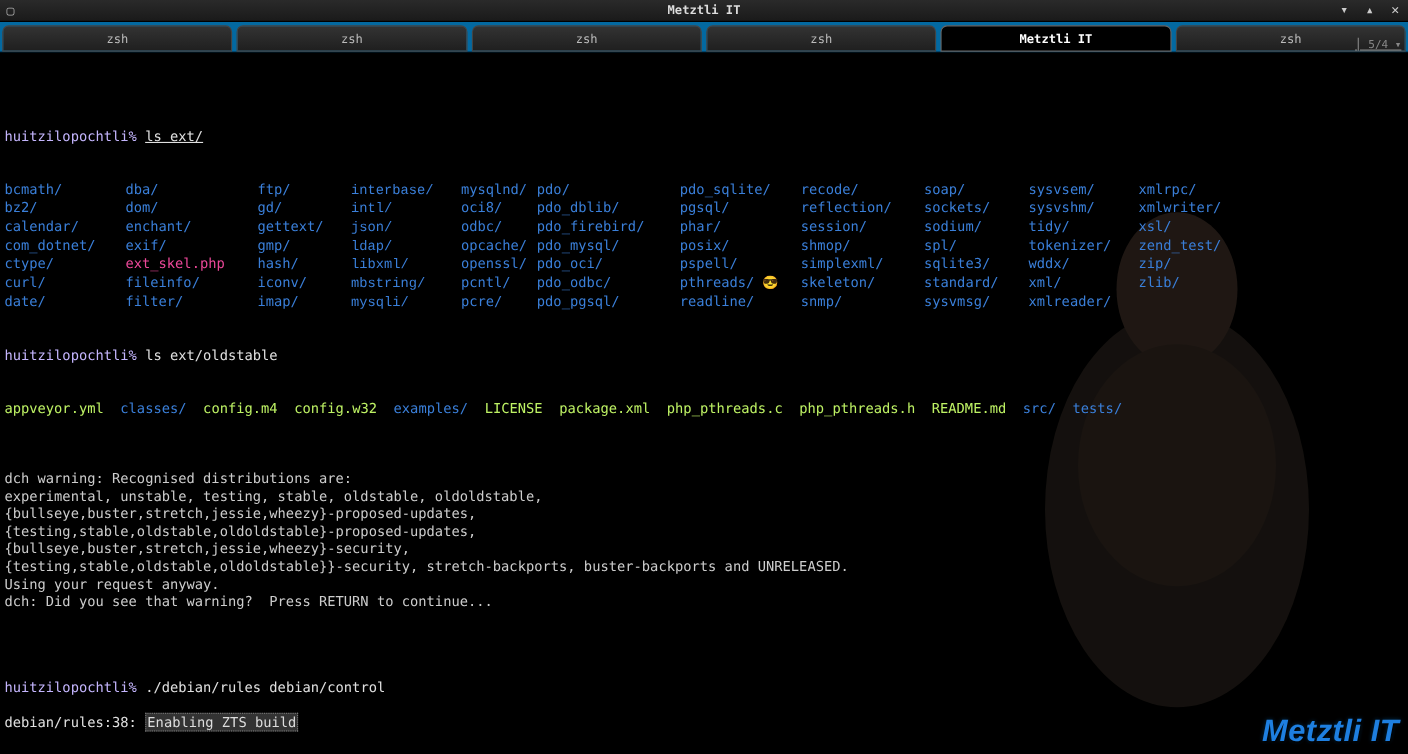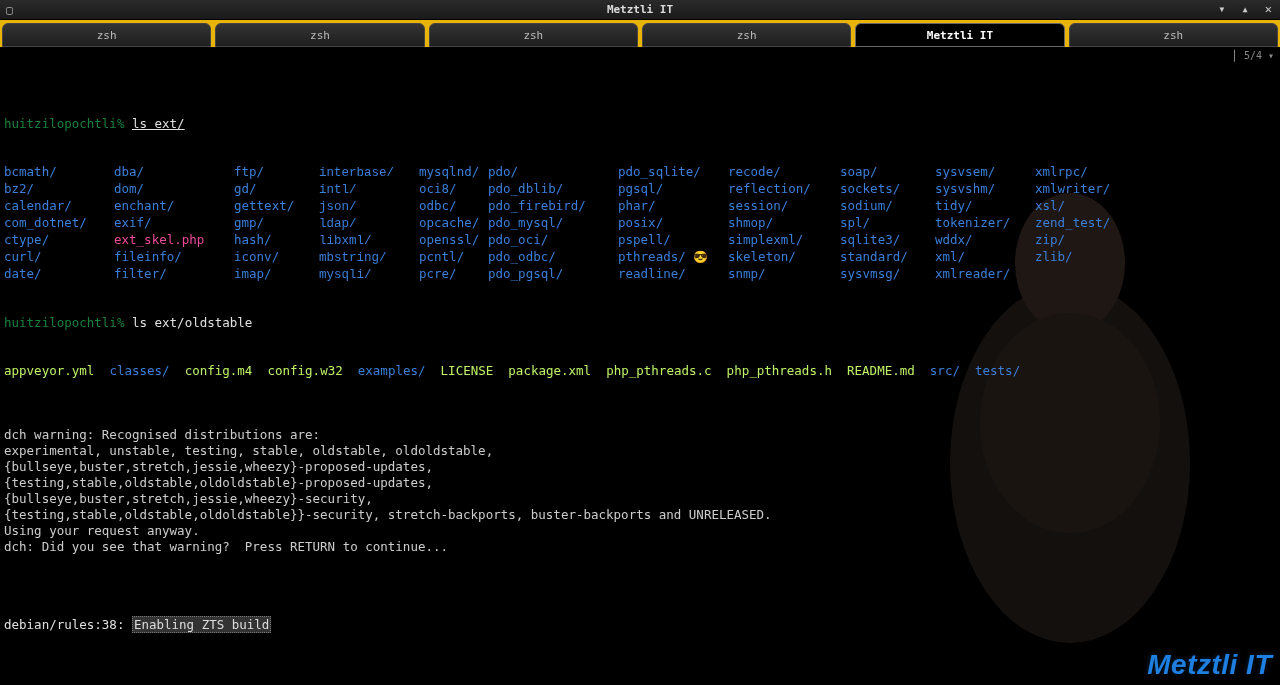--- a/index.html
+++ b/index.html
@@ -21,21 +21,21 @@
     justify-content: center;
     position: relative;
     border-bottom: 1px solid #000;
   }
   .titlebar-title { color: #ddd; font-size: 11px; font-weight: bold; }
   .titlebar-left { position: absolute; left: 6px; top: 3px; color: #aaa; font-size: 12px; }
   .titlebar-right { position: absolute; right: 4px; top: 2px; display: flex; gap: 8px; }
   .titlebar-right span { color: #ccc; font-size: 12px; cursor: pointer; padding: 0 4px; }
   .tabbar {
     height: 28px;
-    background: #eab308;
+    background: #0369a1;
     display: flex;
     align-items: stretch;
     border-bottom: 1px solid #000;
   }
   .tab {
     flex: 1;
     display: flex;
     align-items: center;
     justify-content: center;
     background: linear-gradient(#333,#1f1f1f);
@@ -47,21 +47,21 @@
     cursor: pointer;
   }
   .tab.active { background: #000; color: #fff; border-color: #666; font-weight: bold; }
   .terminal {
     padding: 4px 4px;
     line-height: 1.28;
     white-space: pre;
     position: relative;
   }
   .row { white-space: pre; }
-  .prompt { color: #15803d; }
+  .prompt { color: #c4b5fd; }
   .cmd { color: #e0e0e0; }
   .green { color: #ec4899; }
   .blue { color: #3a7fd9; }
   .white { color: #bef264; }
   .std { color: #ccc; }
   .ul { text-decoration: underline; }
   .highlight { background: #333; color: #ddd; border: 1px dotted #777; padding: 0 1px; }
   .col { display: inline-block; }
   .c1 { width: 110px; }
   .c2 { width: 120px; }
@@ -82,23 +82,24 @@
     font-weight: 900;
     font-style: italic;
     font-size: 28px;
     color: #1e7fe0;
     text-shadow: 1px 1px 2px #000, 0 0 4px #003355;
     letter-spacing: 0.5px;
   }
   .indicator {
     position: absolute;
     right: 6px;
-    top: 50px;
+    top: 36px;
     font-size: 10px;
     color: #888;
+    text-decoration: underline;
   }
   .bg-figure {
     position: absolute;
     right: 60px;
     top: 95px;
     width: 300px;
     height: 520px;
     opacity: 0.35;
     z-index: -1;
   }
@@ -141,19 +142,20 @@
 <div id="ext-grid"><div class="row"><span class="col c1"><span class="blue">bcmath/</span></span><span class="col c2"><span class="blue">dba/</span></span><span class="col c3"><span class="blue">ftp/</span></span><span class="col c4"><span class="blue">interbase/</span></span><span class="col c5"><span class="blue">mysqlnd/</span></span><span class="col c6"><span class="blue">pdo/</span></span><span class="col c7"><span class="blue">pdo_sqlite/</span></span><span class="col c8"><span class="blue">recode/</span></span><span class="col c9"><span class="blue">soap/</span></span><span class="col c10"><span class="blue">sysvsem/</span></span><span class="col c11"><span class="blue">xmlrpc/</span></span></div><div class="row"><span class="col c1"><span class="blue">bz2/</span></span><span class="col c2"><span class="blue">dom/</span></span><span class="col c3"><span class="blue">gd/</span></span><span class="col c4"><span class="blue">intl/</span></span><span class="col c5"><span class="blue">oci8/</span></span><span class="col c6"><span class="blue">pdo_dblib/</span></span><span class="col c7"><span class="blue">pgsql/</span></span><span class="col c8"><span class="blue">reflection/</span></span><span class="col c9"><span class="blue">sockets/</span></span><span class="col c10"><span class="blue">sysvshm/</span></span><span class="col c11"><span class="blue">xmlwriter/</span></span></div><div class="row"><span class="col c1"><span class="blue">calendar/</span></span><span class="col c2"><span class="blue">enchant/</span></span><span class="col c3"><span class="blue">gettext/</span></span><span class="col c4"><span class="blue">json/</span></span><span class="col c5"><span class="blue">odbc/</span></span><span class="col c6"><span class="blue">pdo_firebird/</span></span><span class="col c7"><span class="blue">phar/</span></span><span class="col c8"><span class="blue">session/</span></span><span class="col c9"><span class="blue">sodium/</span></span><span class="col c10"><span class="blue">tidy/</span></span><span class="col c11"><span class="blue">xsl/</span></span></div><div class="row"><span class="col c1"><span class="blue">com_dotnet/</span></span><span class="col c2"><span class="blue">exif/</span></span><span class="col c3"><span class="blue">gmp/</span></span><span class="col c4"><span class="blue">ldap/</span></span><span class="col c5"><span class="blue">opcache/</span></span><span class="col c6"><span class="blue">pdo_mysql/</span></span><span class="col c7"><span class="blue">posix/</span></span><span class="col c8"><span class="blue">shmop/</span></span><span class="col c9"><span class="blue">spl/</span></span><span class="col c10"><span class="blue">tokenizer/</span></span><span class="col c11"><span class="blue">zend_test/</span></span></div><div class="row"><span class="col c1"><span class="blue">ctype/</span></span><span class="col c2"><span class="green">ext_skel.php</span></span><span class="col c3"><span class="blue">hash/</span></span><span class="col c4"><span class="blue">libxml/</span></span><span class="col c5"><span class="blue">openssl/</span></span><span class="col c6"><span class="blue">pdo_oci/</span></span><span class="col c7"><span class="blue">pspell/</span></span><span class="col c8"><span class="blue">simplexml/</span></span><span class="col c9"><span class="blue">sqlite3/</span></span><span class="col c10"><span class="blue">wddx/</span></span><span class="col c11"><span class="blue">zip/</span></span></div><div class="row"><span class="col c1"><span class="blue">curl/</span></span><span class="col c2"><span class="blue">fileinfo/</span></span><span class="col c3"><span class="blue">iconv/</span></span><span class="col c4"><span class="blue">mbstring/</span></span><span class="col c5"><span class="blue">pcntl/</span></span><span class="col c6"><span class="blue">pdo_odbc/</span></span><span class="col c7"><span class="blue">pthreads/</span> <span class="emoji">😎</span></span><span class="col c8"><span class="blue">skeleton/</span></span><span class="col c9"><span class="blue">standard/</span></span><span class="col c10"><span class="blue">xml/</span></span><span class="col c11"><span class="blue">zlib/</span></span></div><div class="row"><span class="col c1"><span class="blue">date/</span></span><span class="col c2"><span class="blue">filter/</span></span><span class="col c3"><span class="blue">imap/</span></span><span class="col c4"><span class="blue">mysqli/</span></span><span class="col c5"><span class="blue">pcre/</span></span><span class="col c6"><span class="blue">pdo_pgsql/</span></span><span class="col c7"><span class="blue">readline/</span></span><span class="col c8"><span class="blue">snmp/</span></span><span class="col c9"><span class="blue">sysvmsg/</span></span><span class="col c10"><span class="blue">xmlreader/</span></span><span class="col c11"></span></div></div>
 
 <div class="row"><span class="prompt">huitzilopochtli%</span> <span class="cmd">ls ext/oldstable</span></div>
 
 <div class="row" id="pthreads-row"><span class="white">appveyor.yml</span>  <span class="blue">classes/</span>  <span class="white">config.m4</span>  <span class="white">config.w32</span>  <span class="blue">examples/</span>  <span class="white">LICENSE</span>  <span class="white">package.xml</span>  <span class="white">php_pthreads.c</span>  <span class="white">php_pthreads.h</span>  <span class="white">README.md</span>  <span class="blue">src/</span>  <span class="blue">tests/</span></div>
 
 
 <div id="dch-output"><div class="row std">dch warning: Recognised distributions are:</div><div class="row std">experimental, unstable, testing, stable, oldstable, oldoldstable,</div><div class="row std">{bullseye,buster,stretch,jessie,wheezy}-proposed-updates,</div><div class="row std">{testing,stable,oldstable,oldoldstable}-proposed-updates,</div><div class="row std">{bullseye,buster,stretch,jessie,wheezy}-security,</div><div class="row std">{testing,stable,oldstable,oldoldstable}}-security, stretch-backports, buster-backports and UNRELEASED.</div><div class="row std">Using your request anyway.</div><div class="row std">dch: Did you see that warning?  Press RETURN to continue...</div></div>
 
 <div class="row" style="height:14px"></div>
+<div class="row"><span class="prompt">huitzilopochtli%</span> <span class="cmd">./debian/rules debian/control</span></div>
 <div class="row"><span>debian/rules:38: </span><span class="highlight">Enabling ZTS build</span></div>
 
 
 
 </div>
 
 <div class="watermark">Metztli IT</div>
 
 </body></html>

